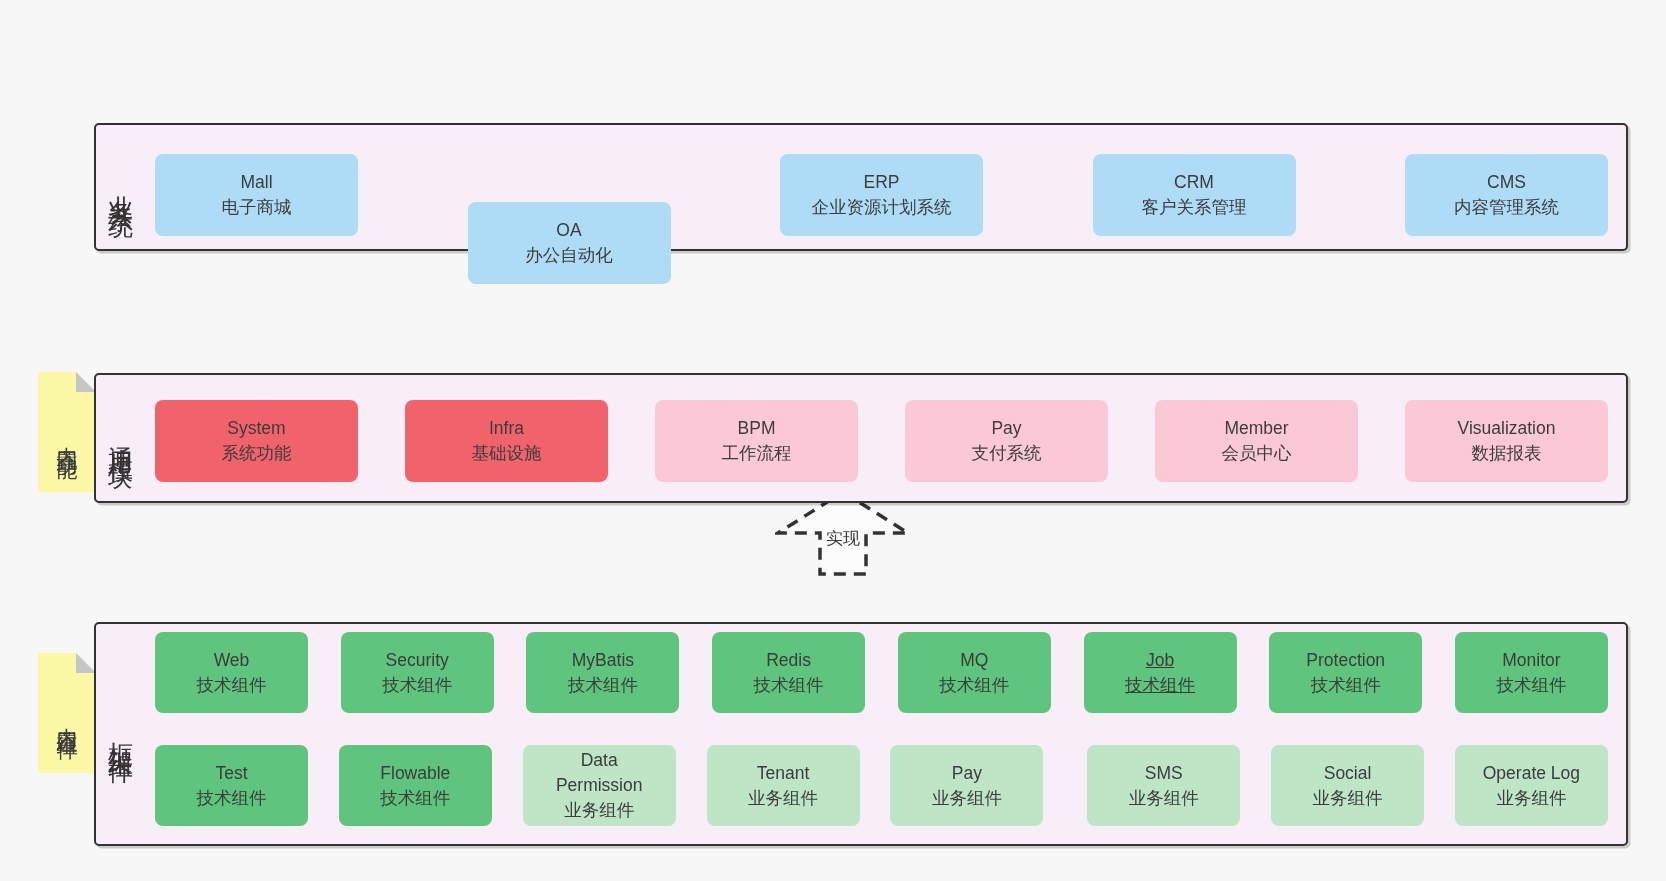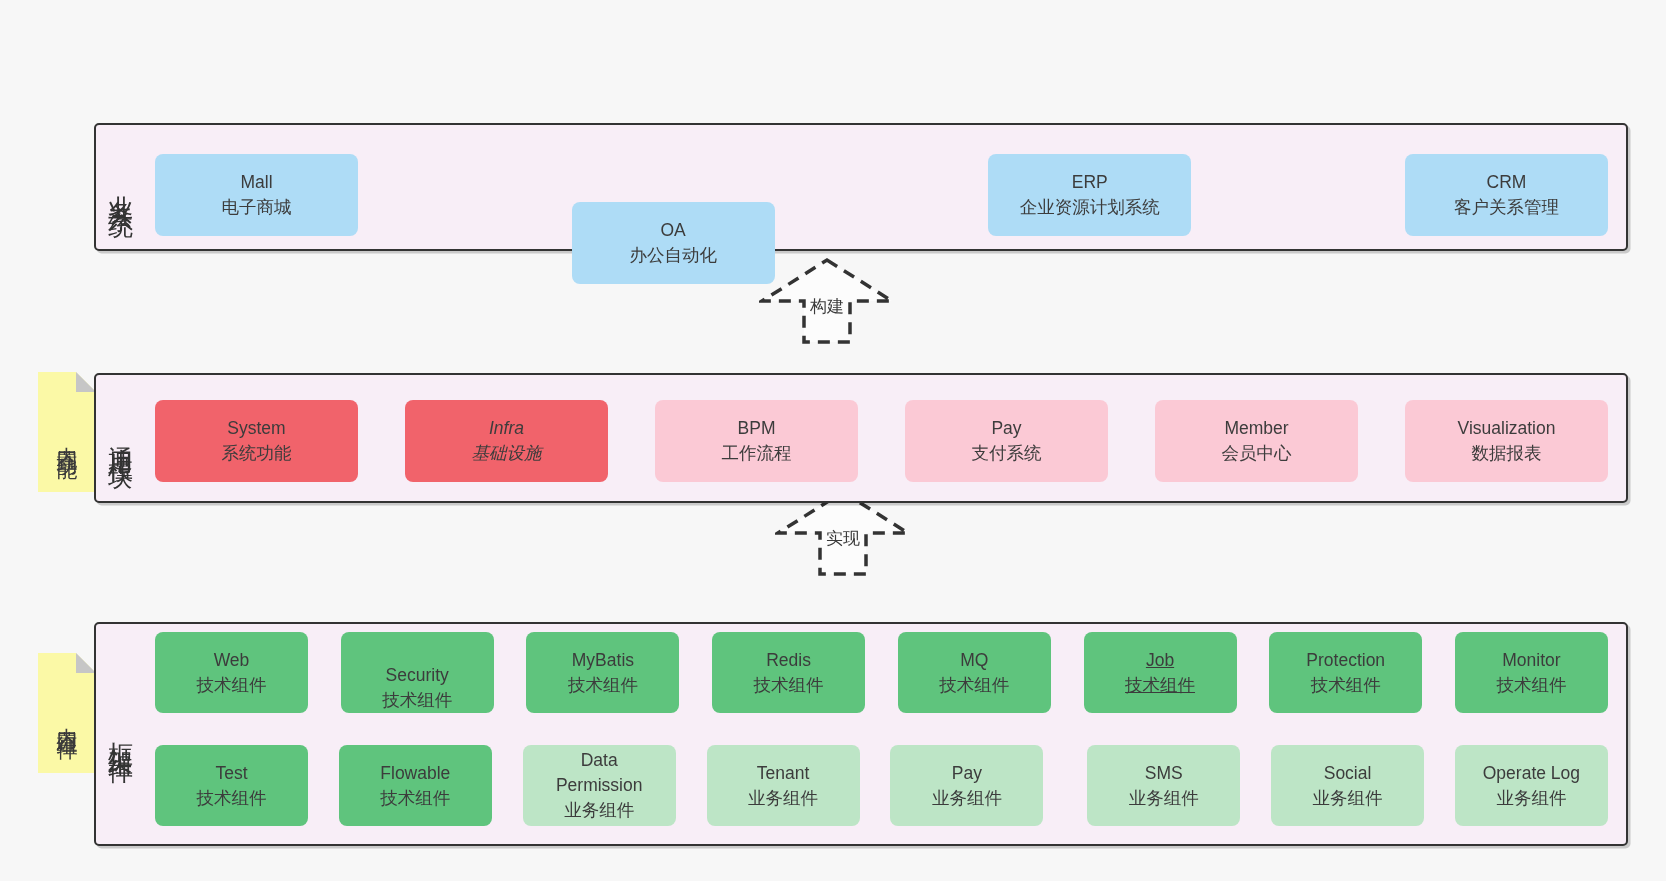--- a/index.html
+++ b/index.html
@@ -85,38 +85,36 @@
           <div class="zh">办公自动化</div>
         </div>
         <div class="box" style="background: var(--blue);">
           <div class="en">ERP</div>
           <div class="zh">企业资源计划系统</div>
         </div>
         <div class="box" style="background: var(--blue);">
           <div class="en">CRM</div>
           <div class="zh">客户关系管理</div>
         </div>
-      </div>
-  </div>
-
-  <div class="arrow arrow-build">
-    <svg width="136" height="88" viewBox="0 0 136 88">
-      <polygon points="68,3 133,44 91,44 91,85 45,85 45,44 3,44" fill="#fcfcfc" stroke="var(--arrowStroke)" stroke-width="3.5" stroke-dasharray="12 8"></polygon>
-    </svg>
-    <div class="arrow-label">构建</div>
-  </div>
+        <div class="box" style="background: var(--blue);">
+          <div class="en">CMS</div>
+          <div class="zh">内容管理系统</div>
+        </div>
+      </div>
+  </div>
+
 
   <div class="panel panel-modules">
     <div class="side-label">通用模块</div>
     <div class="box-row row6">
         <div class="box" style="background: var(--red);">
           <div class="en">System</div>
           <div class="zh">系统功能</div>
         </div>
-        <div class="box" style="background: var(--red); font-style: italic;">
+        <div class="box" style="background: var(--red);">
           <div class="en">Infra</div>
           <div class="zh">基础设施</div>
         </div>
         <div class="box" style="background: var(--pink);">
           <div class="en">BPM</div>
           <div class="zh">工作流程</div>
         </div>
         <div class="box" style="background: var(--pink);">
           <div class="en">Pay</div>
           <div class="zh">支付系统</div>
@@ -139,21 +137,21 @@
     <div class="arrow-label">实现</div>
   </div>
 
   <div class="panel panel-components">
     <div class="side-label">框架组件</div>
     <div class="box-row grid8 first">
         <div class="box" style="background: var(--green);">
           <div class="en">Web</div>
           <div class="zh">技术组件</div>
         </div>
-        <div class="box" style="background: var(--green); justify-content: flex-end;">
+        <div class="box" style="background: var(--green);">
           <div class="en">Security</div>
           <div class="zh">技术组件</div>
         </div>
         <div class="box" style="background: var(--green);">
           <div class="en">MyBatis</div>
           <div class="zh">技术组件</div>
         </div>
         <div class="box" style="background: var(--green);">
           <div class="en">Redis</div>
           <div class="zh">技术组件</div>

